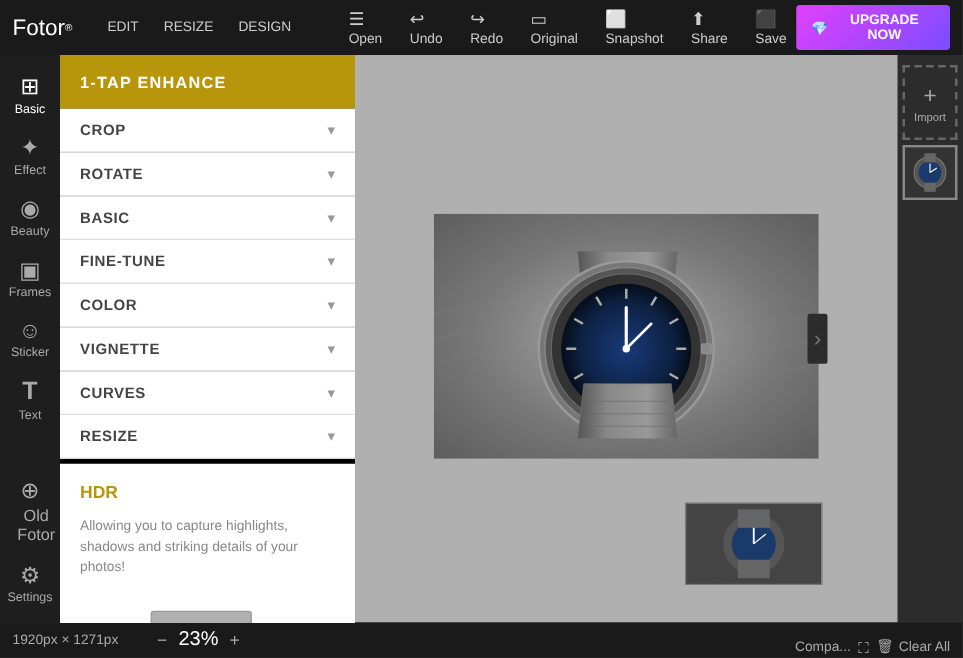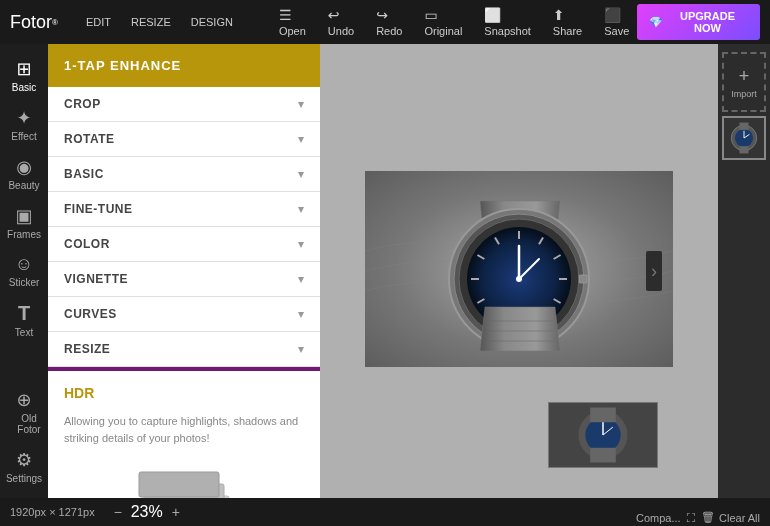--- a/index.html
+++ b/index.html
@@ -84,22 +84,22 @@
       cursor: pointer;
       color: #aaa;
       font-size: 10px;
       gap: 2px;
     }
     .sidebar-icon-item:hover, .sidebar-icon-item.active { color: #fff; }
     .sidebar-icon-item .si-icon { font-size: 18px; }
 
     
     .tools-panel {
-      width: 272px;
-      background: #701a75;
+      width: 236px;
+      background: #000000;
       display: flex;
       flex-direction: column;
       flex-shrink: 0;
       overflow-y: auto;
     }
     .enhance-btn {
       background: #b8960c;
       color: #fff;
       font-size: 13px;
       font-weight: bold;
@@ -222,21 +222,21 @@
       justify-content: center;
     }
 
     
     .bottom-bar {
       height: 28px;
       background: #1a1a1a;
       display: flex;
       align-items: center;
       padding: 0 10px;
-      gap: 8px;
+      gap: 20px;
       flex-shrink: 0;
     }
     .bottom-info {
       color: #aaa;
       font-size: 11px;
       display: flex;
       align-items: center;
       gap: 6px;
     }
     .zoom-controls {
@@ -352,21 +352,21 @@
       <span class="si-icon">☺</span>
       <span>Sticker</span>
     </div>
     <div class="sidebar-icon-item">
       <span class="si-icon" style="font-size:20px;font-weight:bold;">T</span>
       <span>Text</span>
     </div>
     <div style="flex:1;"></div>
     <div class="sidebar-icon-item">
       <span class="si-icon">⊕</span>
-      <span style="text-align:center;font-size:10px;margin-left:10px;">Old Fotor</span>
+      <span style="text-align:center;font-size:13px;margin-left:10px;">Old Fotor</span>
     </div>
     <div class="sidebar-icon-item">
       <span class="si-icon">⚙</span>
       <span>Settings</span>
     </div>
   </div>
 
   <div class="tools-panel">
     <button class="enhance-btn">
       <span>1-TAP ENHANCE</span>

